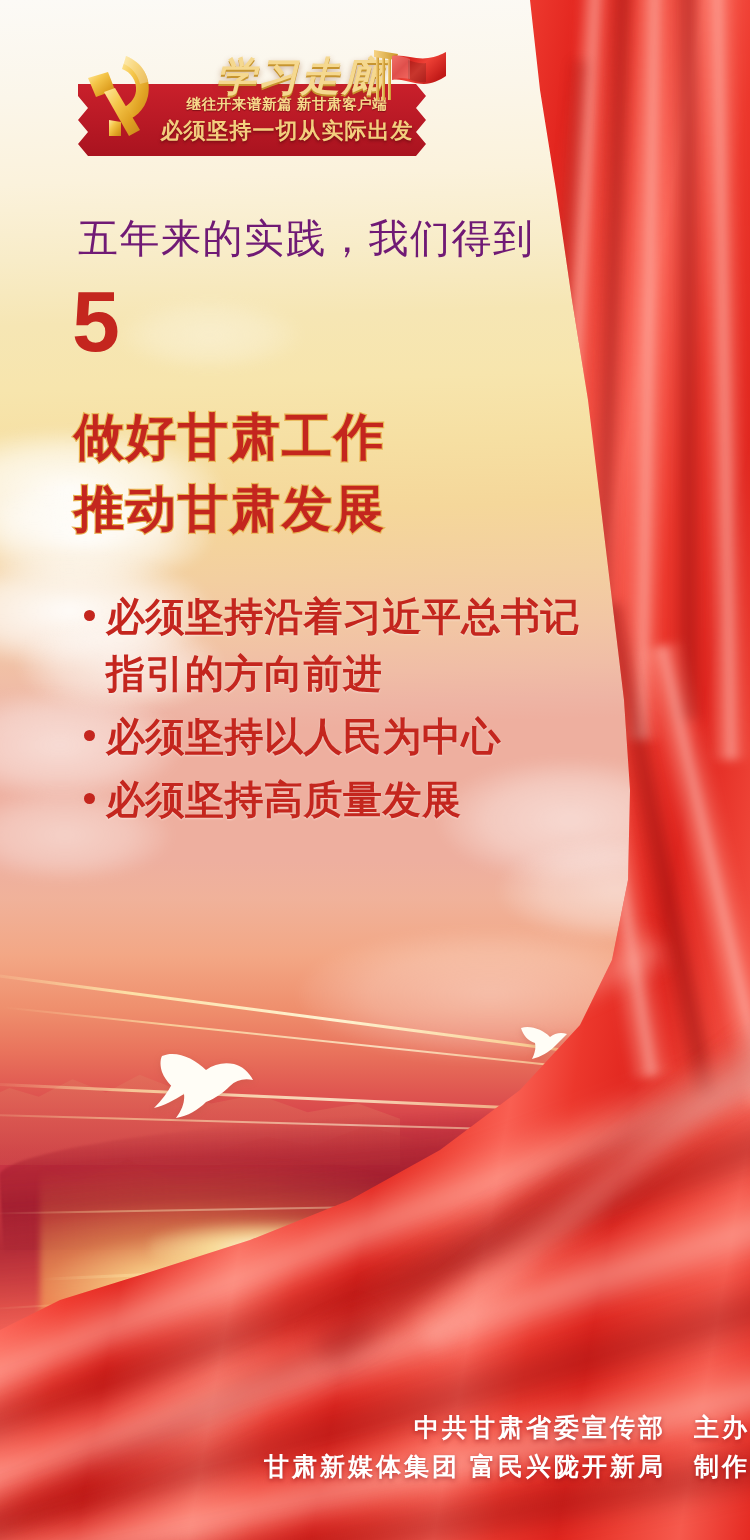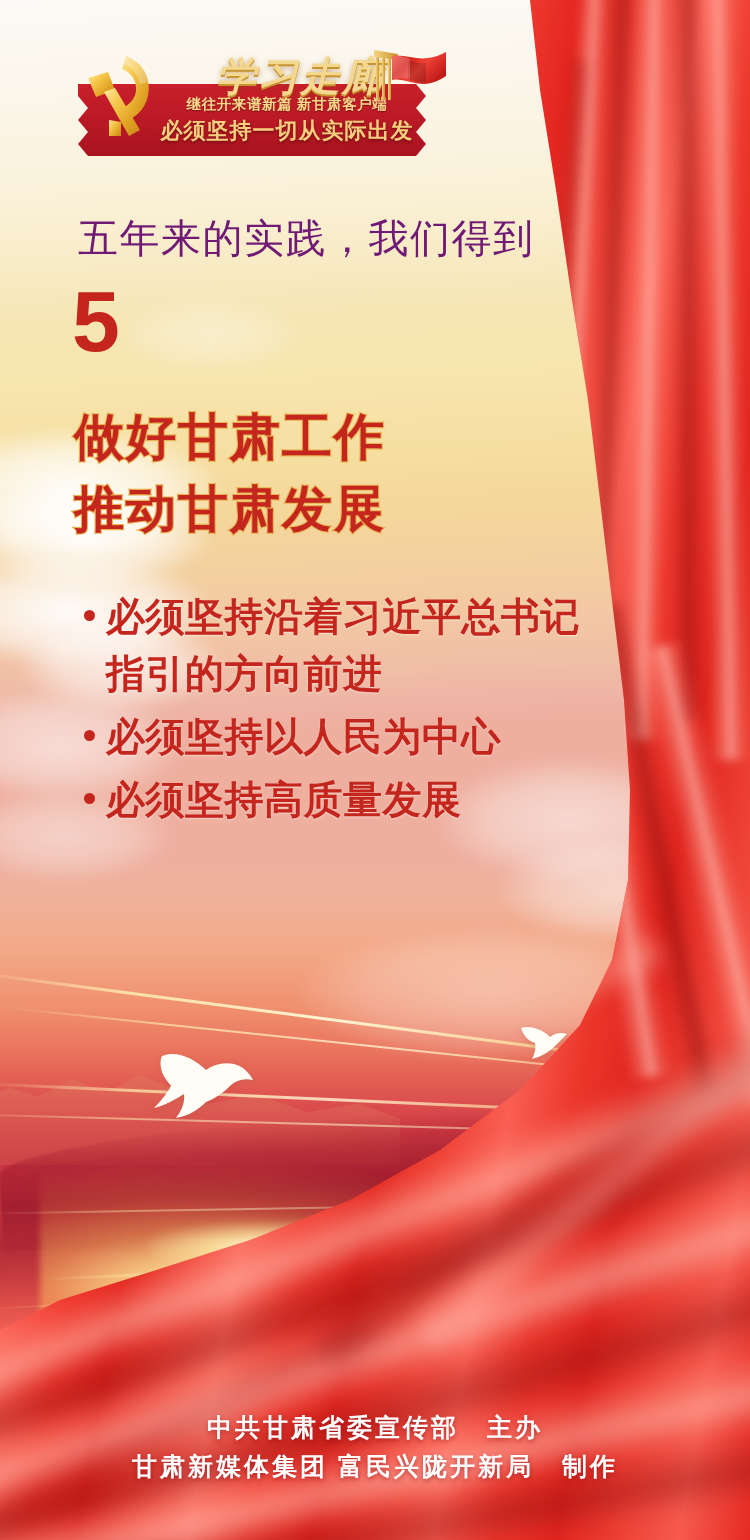--- a/index.html
+++ b/index.html
@@ -259,20 +259,21 @@
   .bullet-text .cont{display:block;}
 
   
   #footer{
     position:absolute;left:0;top:1408px;width:750px;text-align:center;
   }
   .footer-line{
     color:#ffffff;font-weight:700;letter-spacing:3px;
     text-shadow:0 2px 5px rgba(140,10,15,.55);
     white-space:nowrap;
+    text-align:right;
   }
   #footer-1{font-size:25px;line-height:38px;}
   #footer-2{font-size:25px;line-height:40px;}
 </style>
 </head>
 <body>
 
 <div id="poster">
 
   <div class="layer bg-sky"></div>

